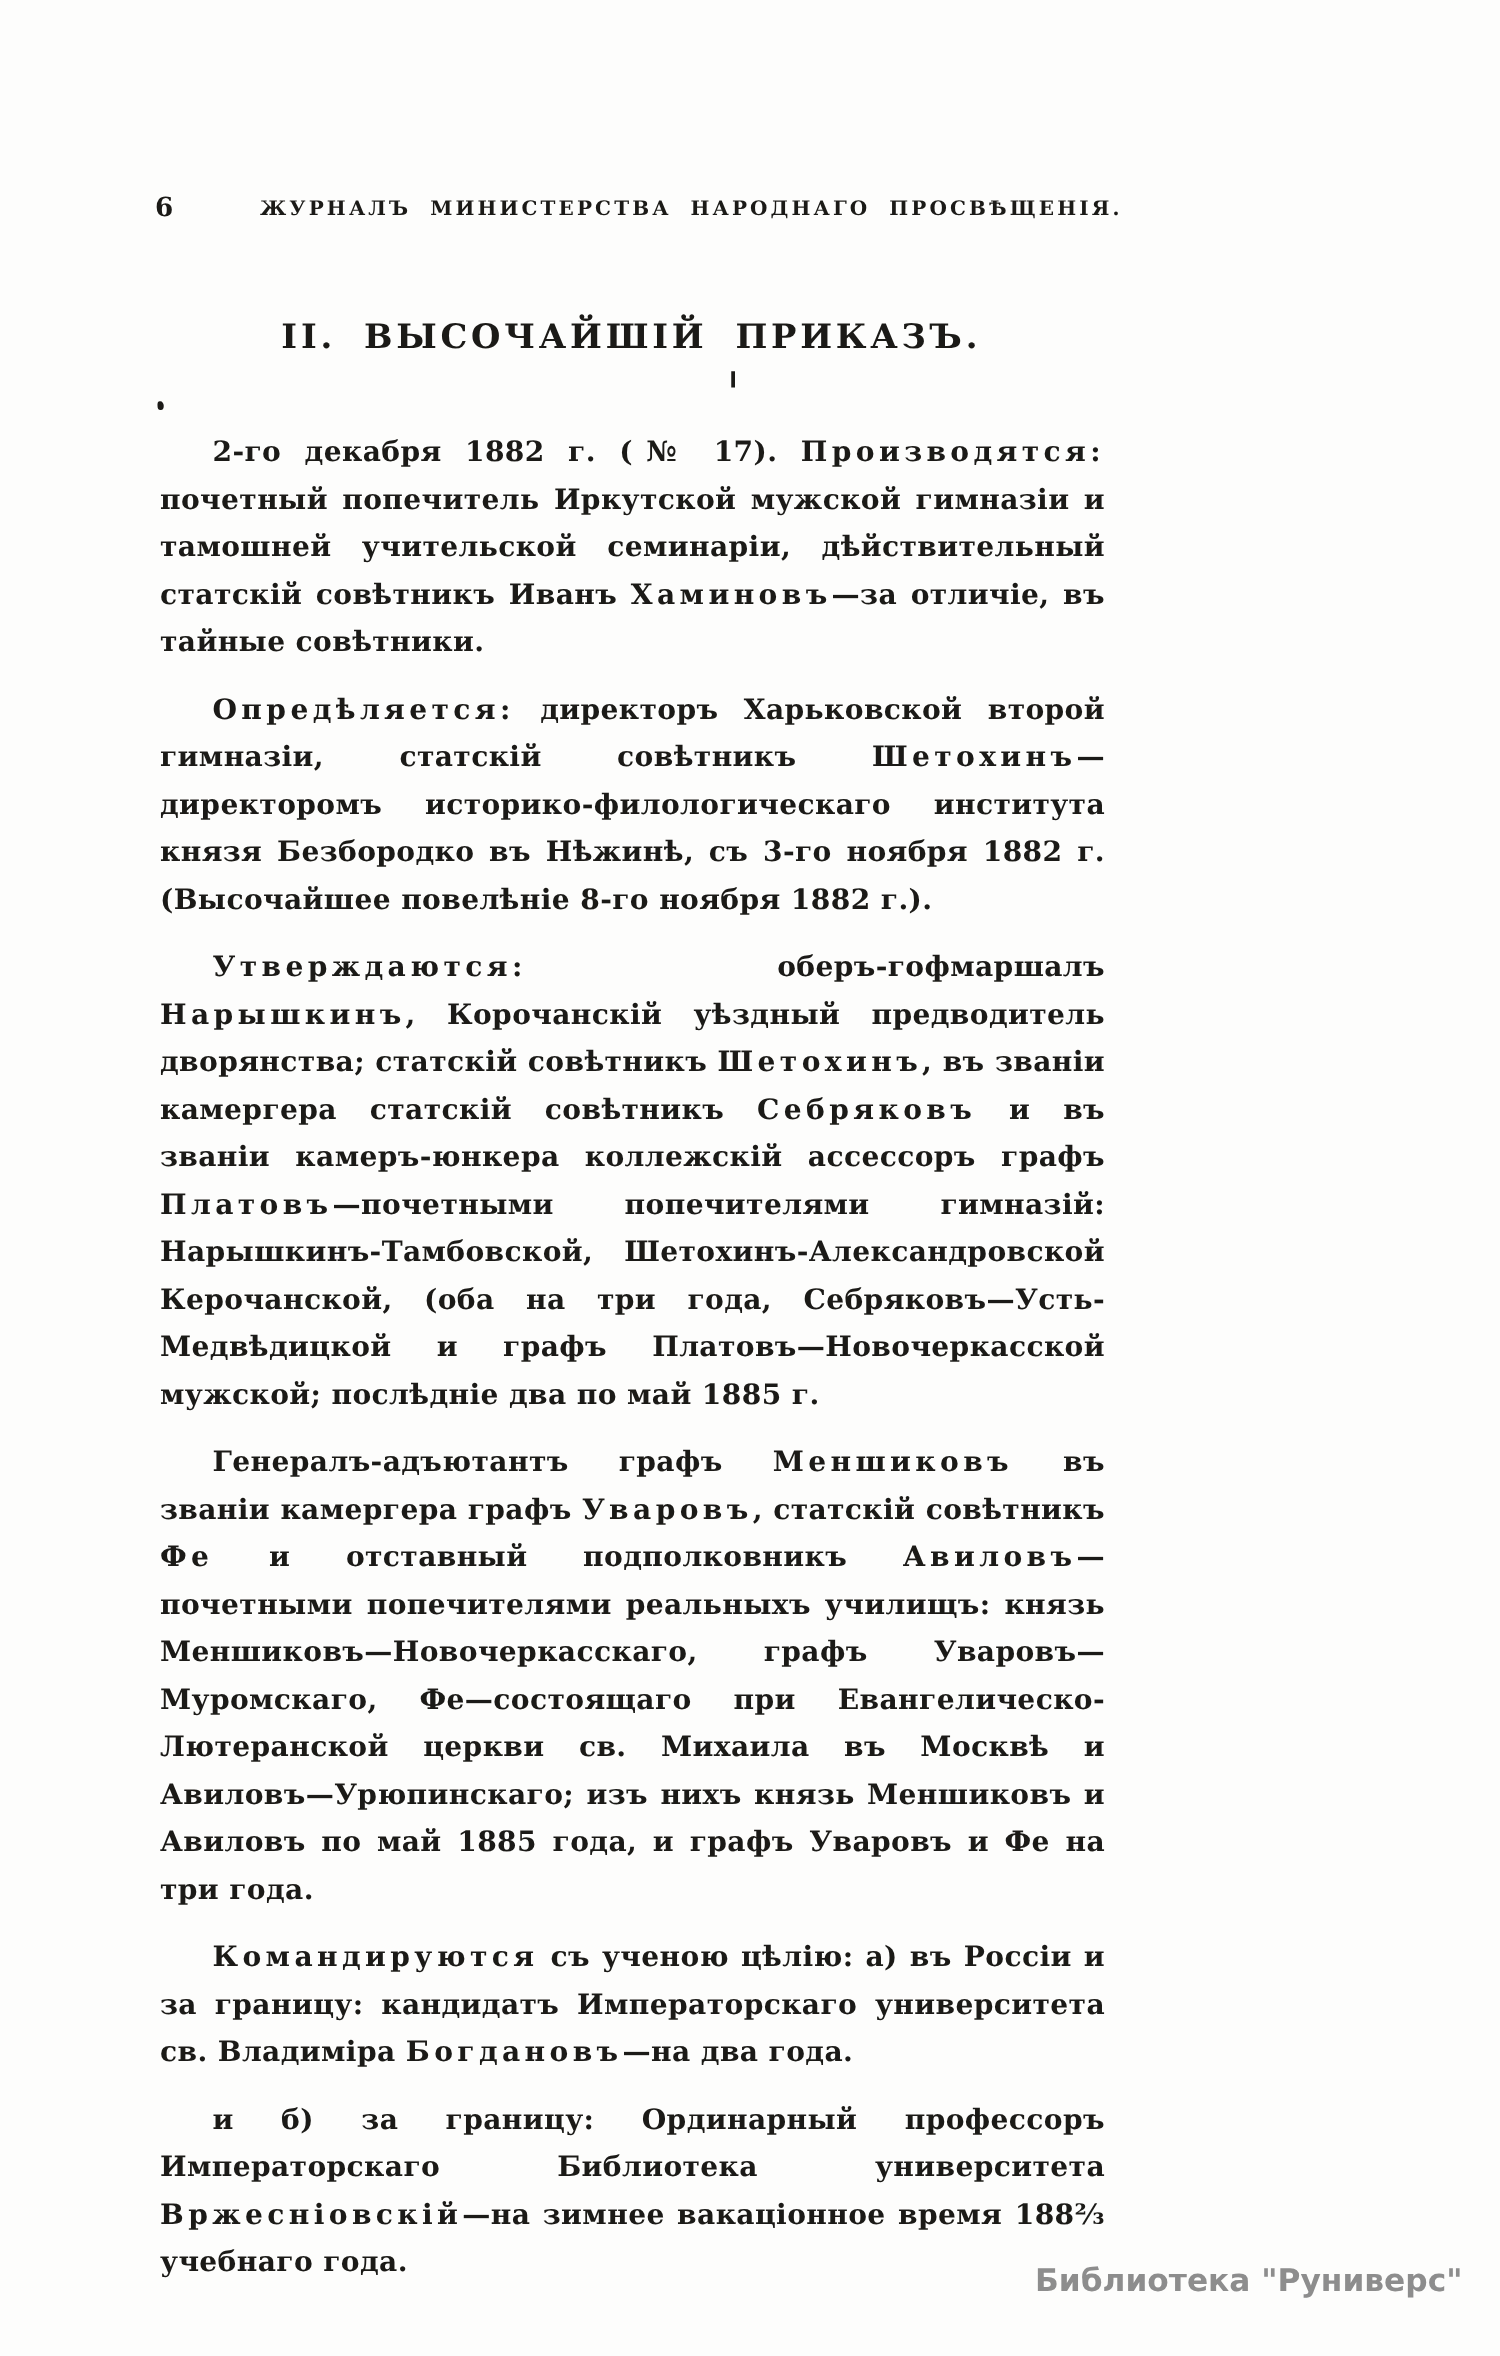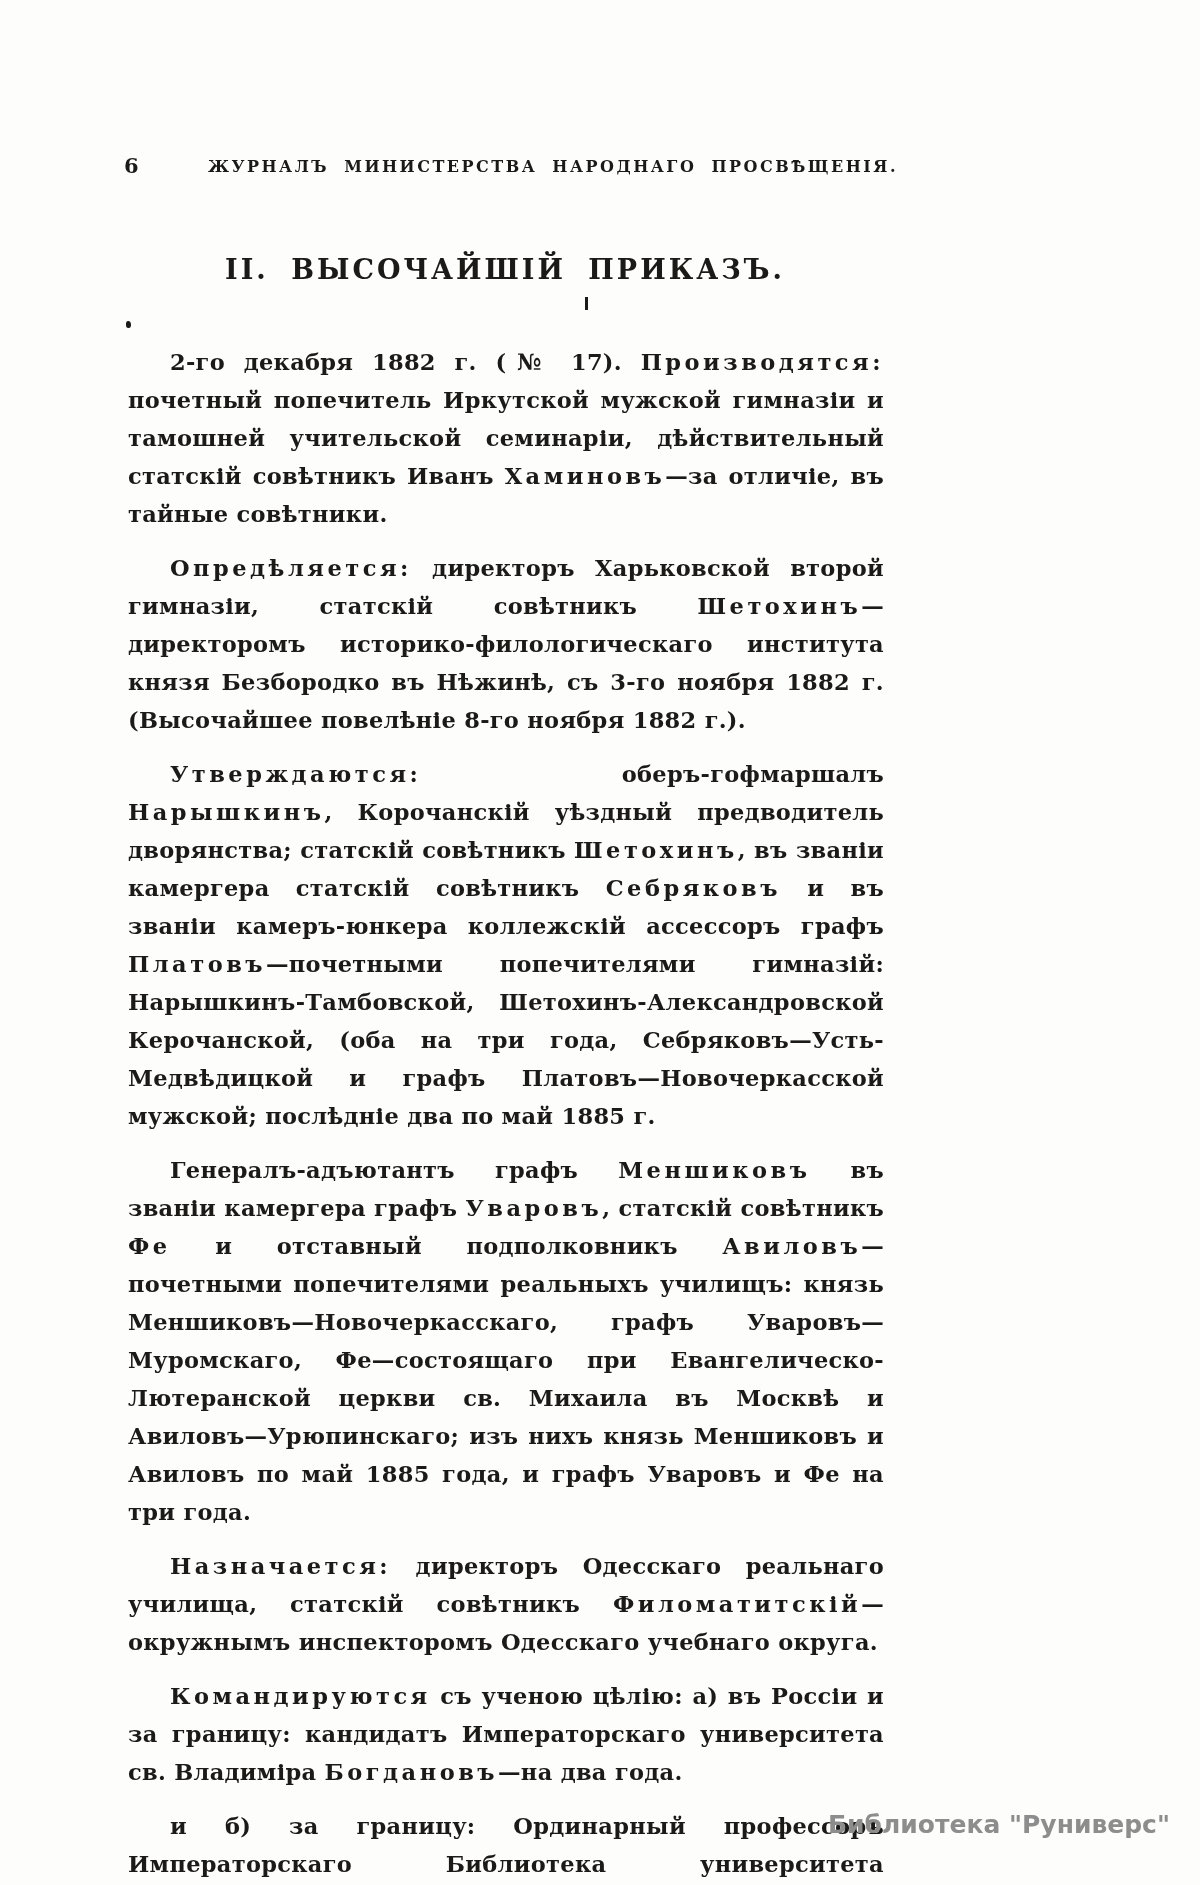--- a/index.html
+++ b/index.html
@@ -71,20 +71,19 @@
   <div class="section-title">II. ВЫСОЧАЙШІЙ ПРИКАЗЪ.</div>
 
   <div class="ink-tick"></div>
   <div class="ink-dot"></div>
 
   <div class="body-text">
       <p><span>2-го декабря 1882 г. (№ 17). </span><span class="sp">Производятся:</span><span> почетный попечитель Иркутской мужской гимназіи и тамошней учительской семинаріи, дѣйствительный статскій совѣтникъ Иванъ </span><span class="sp">Хаминовъ</span><span>—за отличіе, въ тайные совѣтники.</span></p>
       <p><span class="sp">Опредѣляется:</span><span> директоръ Харьковской второй гимназіи, статскій совѣтникъ </span><span class="sp">Шетохинъ</span><span>—директоромъ историко-филологическаго института князя Безбородко въ Нѣжинѣ, съ 3-го ноября 1882 г. (Высочайшее повелѣніе 8-го ноября 1882 г.).</span></p>
       <p><span class="sp">Утверждаются:</span><span> оберъ-гофмаршалъ </span><span class="sp">Нарышкинъ</span><span>, Корочанскій уѣздный предводитель дворянства; статскій совѣтникъ </span><span class="sp">Шетохинъ</span><span>, въ званіи камергера статскій совѣтникъ </span><span class="sp">Себряковъ</span><span> и въ званіи камеръ-юнкера коллежскій ассессоръ графъ </span><span class="sp">Платовъ</span><span>—почетными попечителями гимназій: Нарышкинъ-Тамбовской, Шетохинъ-Александровской Керочанской, (оба на три года, Себряковъ—Усть-Медвѣдицкой и графъ Платовъ—Новочеркасской мужской; послѣдніе два по май 1885 г.</span></p>
       <p><span>Генералъ-адъютантъ графъ </span><span class="sp">Меншиковъ</span><span> въ званіи камергера графъ </span><span class="sp">Уваровъ</span><span>, статскій совѣтникъ </span><span class="sp">Фе</span><span> и отставный подполковникъ </span><span class="sp">Авиловъ</span><span>—почетными попечителями реальныхъ училищъ: князь Меншиковъ—Новочеркасскаго, графъ Уваровъ—Муромскаго, Фе—состоящаго при Евангелическо-Лютеранской церкви св. Михаила въ Москвѣ и Авиловъ—Урюпинскаго; изъ нихъ князь Меншиковъ и Авиловъ по май 1885 года, и графъ Уваровъ и Фе на три года.</span></p>
-      <p><span class="sp">Назначается:</span><span> директоръ Одесскаго реальнаго училища, статскій совѣтникъ </span><span class="sp">Филоматитскій</span><span>—окружнымъ инспекторомъ Одесскаго учебнаго округа.</span></p>
       <p><span class="sp">Командируются</span><span> съ ученою цѣлію: а) въ Россіи и за границу: кандидатъ Императорскаго университета св. Владиміра </span><span class="sp">Богдановъ</span><span>—на два года.</span></p>
       <p><span>и б) за границу: Ординарный профессоръ Императорскаго Библиотека университета </span><span class="sp">Вржесніовскій</span><span>—на зимнее вакаціонное время 188²⁄₃ учебнаго года.</span></p>
     </div>
 
   <div class="watermark">Библиотека "Руниверс"</div>
 
 </div>
 
 </body></html>

